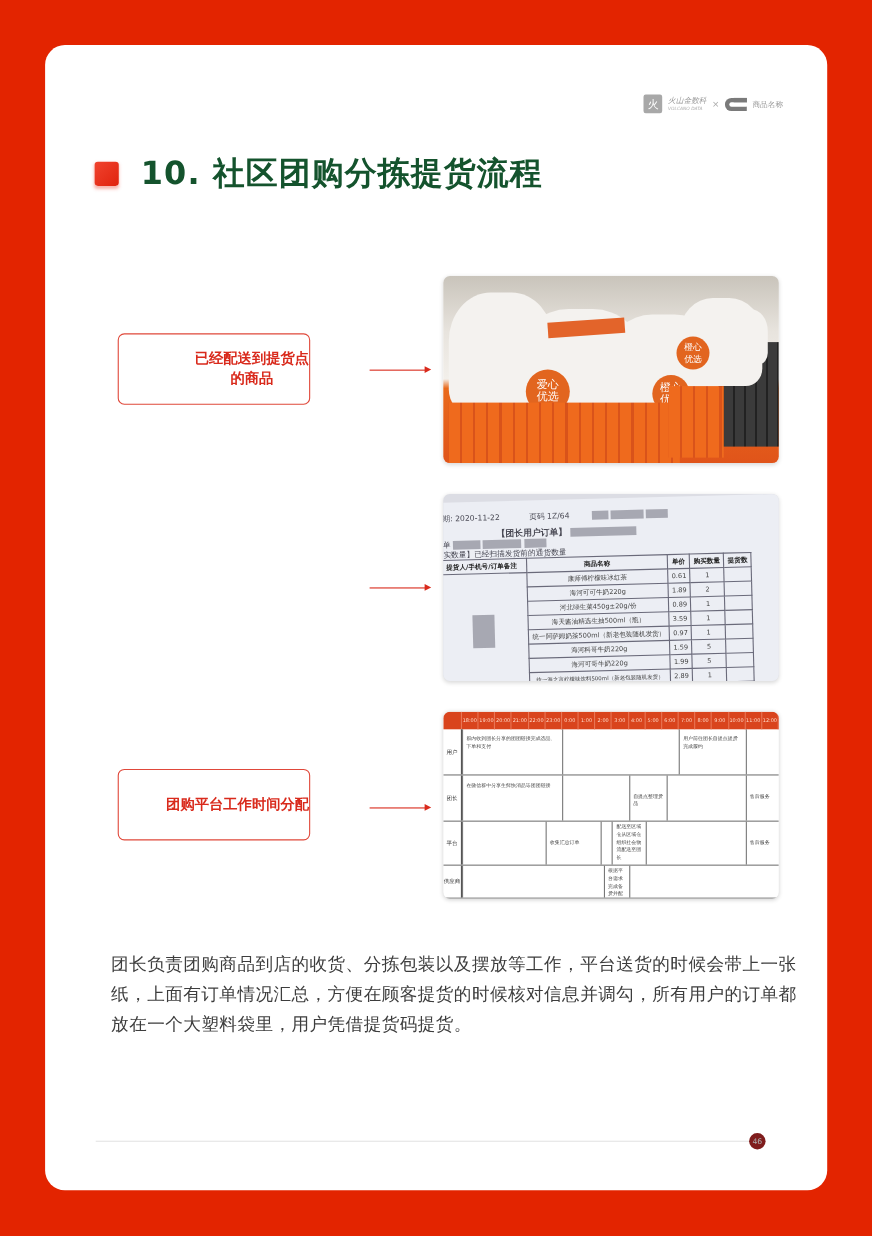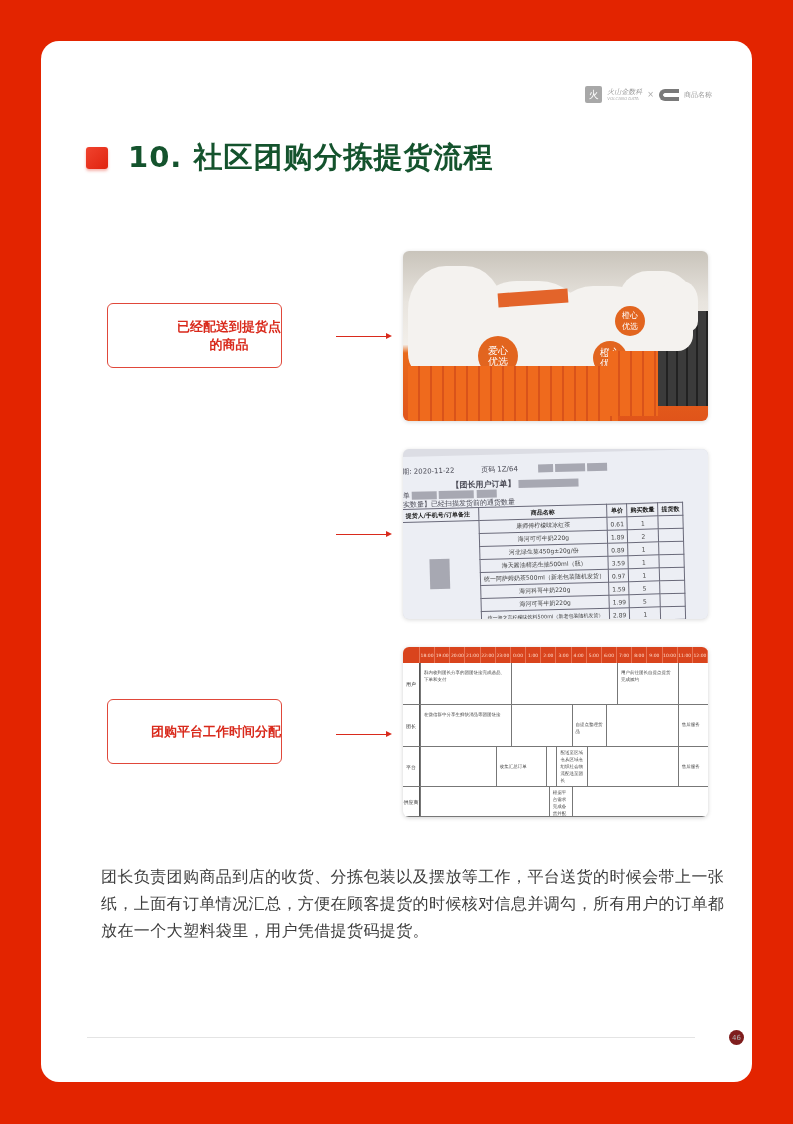--- a/index.html
+++ b/index.html
@@ -35,21 +35,21 @@
   .photo3 { top: 606px; height: 170px; background: #fff; box-shadow: 0 1px 4px rgba(0,0,0,0.18); }
   .sched { position: absolute; left: 0; top: 0; width: 305px; height: 170px; }
   .sched-header { position: absolute; left: 0; top: 0; width: 305px; height: 16px; background: #d9441d; display: flex; }
   .sched-header .hc { color: #ffd9c8; font-size: 4.5px; display: flex; align-items: center; justify-content: center; border-right: 1px solid #e87555; flex: 1; }
   .sched-header .hc.first { flex: none; width: 17px; }
   .sched .row { position: absolute; left: 0; width: 305px; border-bottom: 1px solid #777; }
   .sched .rowlabel { position: absolute; left: 0; width: 17px; font-size: 5px; color: #333; display: flex; align-items: center; justify-content: center; height: 100%; border-right: 1px solid #555; }
   .sched .cell { position: absolute; top: 0; height: 100%; border-left: 1px solid #777; font-size: 4.5px; color: #444; padding: 6px 3px; line-height: 7px; }
   .paragraph { position: absolute; left: 46px; top: 822px; width: 632px; font-size: 16px; line-height: 27px; color: #3d3d3d; letter-spacing: 0.4px; margin-left: 14px; }
   .footer-line { position: absolute; left: 46px; top: 996px; width: 608px; height: 1px; background: #e4e4e4; }
-  .page-num { position: absolute; left: 688px; top: 989px; width: 15px; height: 15px; border-radius: 50%; background: #7f1d1d; color: #b0b0b0; font-size: 7px; display: flex; align-items: center; justify-content: center; }
+  .page-num { position: absolute; left: 640px; top: 989px; width: 15px; height: 15px; border-radius: 50%; background: #7f1d1d; color: #b0b0b0; font-size: 7px; display: flex; align-items: center; justify-content: center; }
 </style>
 </head>
 <body>
 
 <div class="card">
 
   <div class="brand">
     <div class="logo1">火</div>
     <div class="brand1">
       <span>火山金数科</span>

